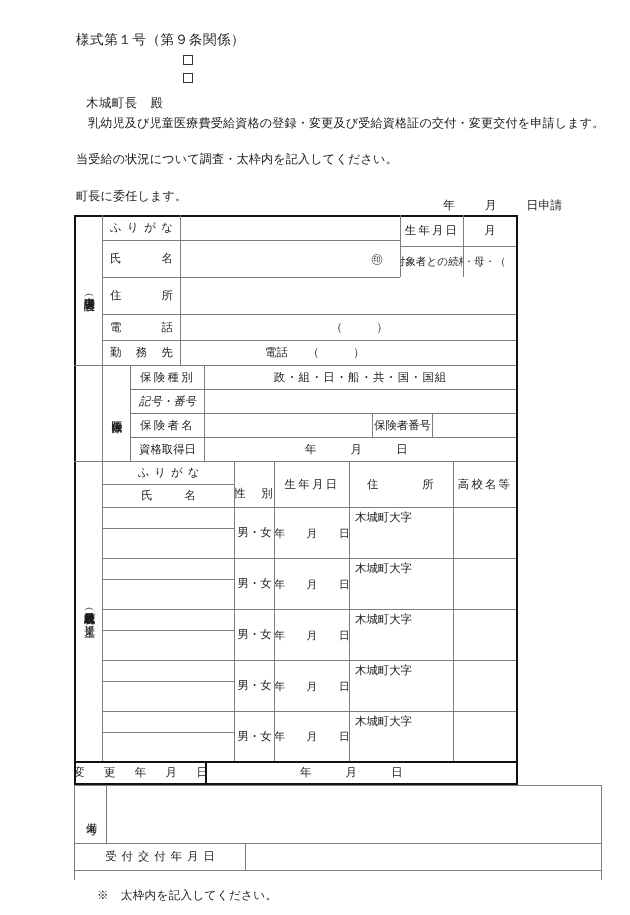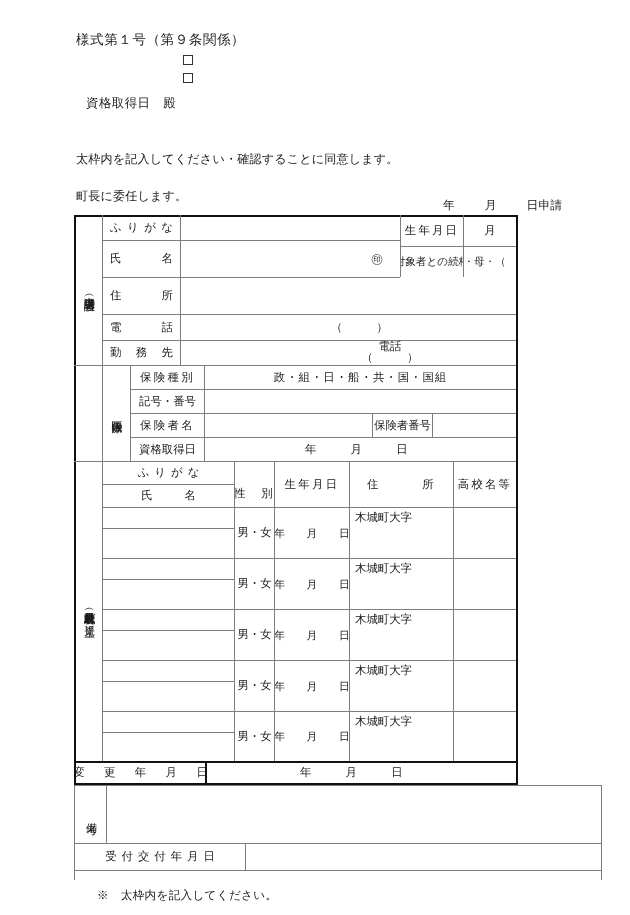--- a/index.html
+++ b/index.html
@@ -151,23 +151,24 @@
 
   <div class="form-no">様式第１号（第９条関係）</div>
 
   <div class="checkline l1">
     <span class="cbox"></span>
   </div>
   <div class="checkline l2">
     <span class="cbox"></span>
   </div>
 
-  <div class="addressee">資格取得日　殿</div>
-
-  <div class="para p3">太枠内を記入してください・確認することに同意します。</div>
+  <div class="addressee">木城町長　殿</div>
+
+  <div class="para p1">乳幼児及び児童医療費受給資格の登録・変更及び受給資格証の交付・変更交付を申請します。</div>
+  <div class="para p3">当受給の状況について調査・太枠内を記入してください。</div>
   <div class="para p5">町長に委任します。</div>
 
   <div class="applydate">
     <span>年</span><span class="g"></span><span>月</span><span class="g"></span><span>日申請</span>
   </div>
 
   <div class="tbl">
 
     <div class="hb" style="left:0; top:0; width:444px;"></div>
     <div class="vb" style="left:0; top:0; height:570px;"></div>
@@ -200,36 +201,36 @@
 
     <div class="cell spread" style="left:29px; top:63px; width:77px; height:36px;">住<span>所</span></div>
     <div class="cell left" style="left:107px; top:63px; width:334px; height:36px;"></div>
     <div class="h" style="left:29px; top:99px; width:413px;"></div>
 
     <div class="cell spread" style="left:29px; top:100px; width:77px; height:25px;">電<span>話</span></div>
     <div class="cell" style="left:107px; top:100px; width:334px; height:25px; padding-left:150px;">（　　　）</div>
     <div class="h" style="left:29px; top:125px; width:413px;"></div>
 
     <div class="cell spread" style="left:29px; top:126px; width:77px; height:24px;">勤<span>務</span><span>先</span></div>
-    <div class="cell" style="left:107px; top:126px; width:334px; height:24px; padding-left:84px;flex-direction:column;">
+    <div class="cell" style="left:107px; top:126px; width:334px; height:24px; padding-left:84px;">
       <span>電話</span>
         <span style="display:inline-block;width:20px;"></span>
         <span>（　　　）</span>
     </div>
     <div class="h" style="left:0; top:150px; width:442px;"></div>
 
     <div class="vert" style="left:29px; top:150px; width:27px; height:96px;">医療保険</div>
     <div class="v" style="left:56px; top:150px; height:96px;"></div>
     <div class="v" style="left:130px; top:150px; height:96px;"></div>
 
     <div class="cell ctr" style="left:57px; top:151px; width:73px; height:23px; letter-spacing:2.4px;">保険種別</div>
     <div class="cell ctr" style="left:131px; top:151px; width:311px; height:23px; letter-spacing:1px;">政・組・日・船・共・国・国組</div>
     <div class="h" style="left:56px; top:174px; width:386px;"></div>
 
-    <div class="cell ctr" style="left:57px; top:175px; width:73px; height:23px;">記号・番号</div>
+    <div class="cell ctr" style="left:57px; top:175px; width:73px; height:23px;font-style:italic;">記号・番号</div>
     <div class="cell left" style="left:131px; top:175px; width:311px; height:23px;"></div>
     <div class="h" style="left:56px; top:198px; width:386px;"></div>
 
     <div class="cell ctr" style="left:57px; top:199px; width:73px; height:23px; letter-spacing:2.4px;">保険者名</div>
     <div class="cell left" style="left:131px; top:199px; width:167px; height:23px;"></div>
     <div class="v" style="left:298px; top:199px; height:23px;"></div>
     <div class="cell ctr" style="left:299px; top:199px; width:59px; height:23px;">保険者番号</div>
     <div class="v" style="left:358px; top:199px; height:23px;"></div>
     <div class="cell left" style="left:359px; top:199px; width:83px; height:23px;"></div>
     <div class="h" style="left:56px; top:222px; width:386px;"></div>

